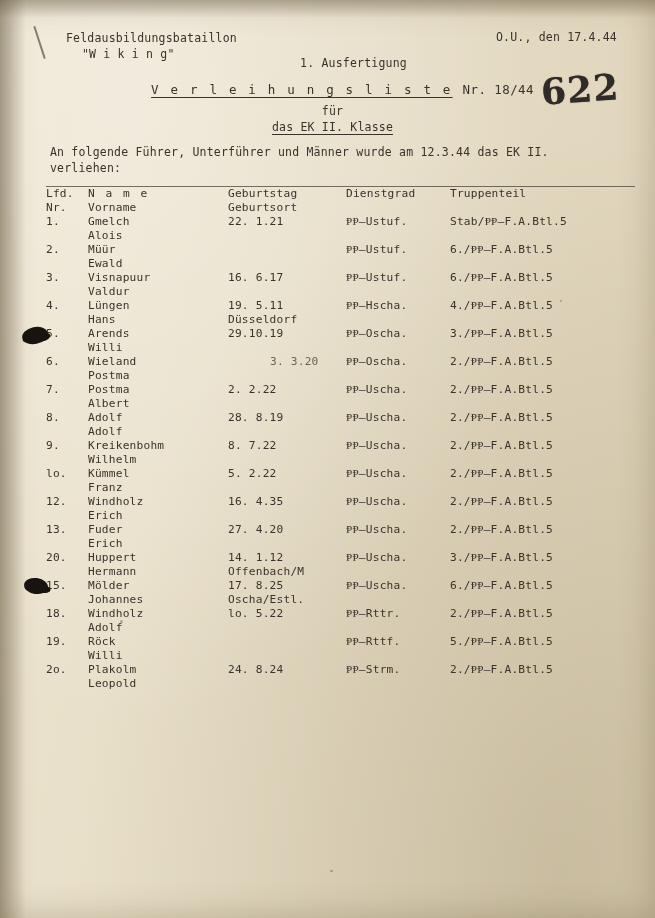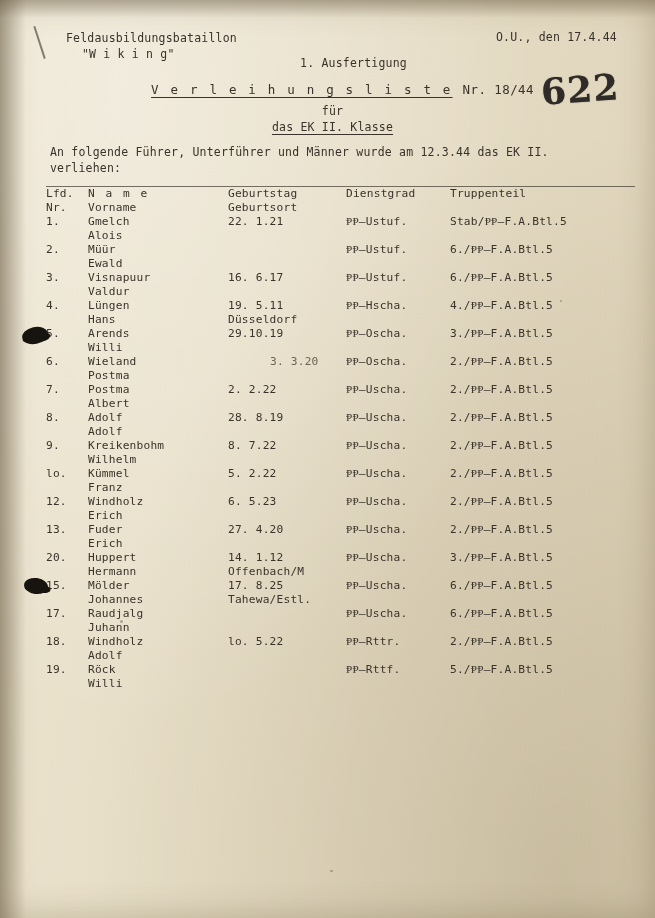--- a/index.html
+++ b/index.html
@@ -417,21 +417,21 @@
               <td>ⱣⱣ–Uscha.</td>
               <td>2./ⱣⱣ–F.A.Btl.5</td>
             </tr>
             <tr>
               <td class="cell-ind">12.</td>
               <td>
                 <span class="sub">Windholz</span>
                 <span class="sub">Erich</span>
               </td>
               <td>
-                <span class="sub">6. 5.23</span>
+                <span class="sub">16. 4.35</span>
                 <span class="sub"></span>
               </td>
               <td>ⱣⱣ–Uscha.</td>
               <td>2./ⱣⱣ–F.A.Btl.5</td>
             </tr>
             <tr>
               <td class="cell-ind">13.</td>
               <td>
                 <span class="sub">Fuder</span>
                 <span class="sub">Erich</span>
@@ -457,34 +457,21 @@
               <td>3./ⱣⱣ–F.A.Btl.5</td>
             </tr>
             <tr>
               <td class="cell-ind">15.</td>
               <td>
                 <span class="sub">Mölder</span>
                 <span class="sub">Johannes</span>
               </td>
               <td>
                 <span class="sub">17. 8.25</span>
-                <span class="sub">Tahewa/Estl.</span>
-              </td>
-              <td>ⱣⱣ–Uscha.</td>
-              <td>6./ⱣⱣ–F.A.Btl.5</td>
-            </tr>
-            <tr>
-              <td class="cell-ind">17.</td>
-              <td>
-                <span class="sub">Raudjalg</span>
-                <span class="sub">Juhann</span>
-              </td>
-              <td>
-                <span class="sub">&nbsp;</span>
-                <span class="sub"></span>
+                <span class="sub">Oscha/Estl.</span>
               </td>
               <td>ⱣⱣ–Uscha.</td>
               <td>6./ⱣⱣ–F.A.Btl.5</td>
             </tr>
             <tr>
               <td class="cell-ind">18.</td>
               <td>
                 <span class="sub">Windholz</span>
                 <span class="sub">Adolf</span>
               </td>
@@ -500,20 +487,33 @@
               <td>
                 <span class="sub">Röck</span>
                 <span class="sub">Willi</span>
               </td>
               <td>
                 <span class="sub">&nbsp;</span>
                 <span class="sub"></span>
               </td>
               <td>ⱣⱣ–Rttf.</td>
               <td>5./ⱣⱣ–F.A.Btl.5</td>
+            </tr>
+            <tr>
+              <td class="cell-ind">2o.</td>
+              <td>
+                <span class="sub">Plakolm</span>
+                <span class="sub">Leopold</span>
+              </td>
+              <td>
+                <span class="sub">24. 8.24</span>
+                <span class="sub"></span>
+              </td>
+              <td>ⱣⱣ–Strm.</td>
+              <td>2./ⱣⱣ–F.A.Btl.5</td>
             </tr>
           </tbody>
       </table>
     </div>
 
   </div>
 
   <div class="edge-shadow"></div>
   <div class="corner-mark"></div>
   <div class="blot b1"></div>

